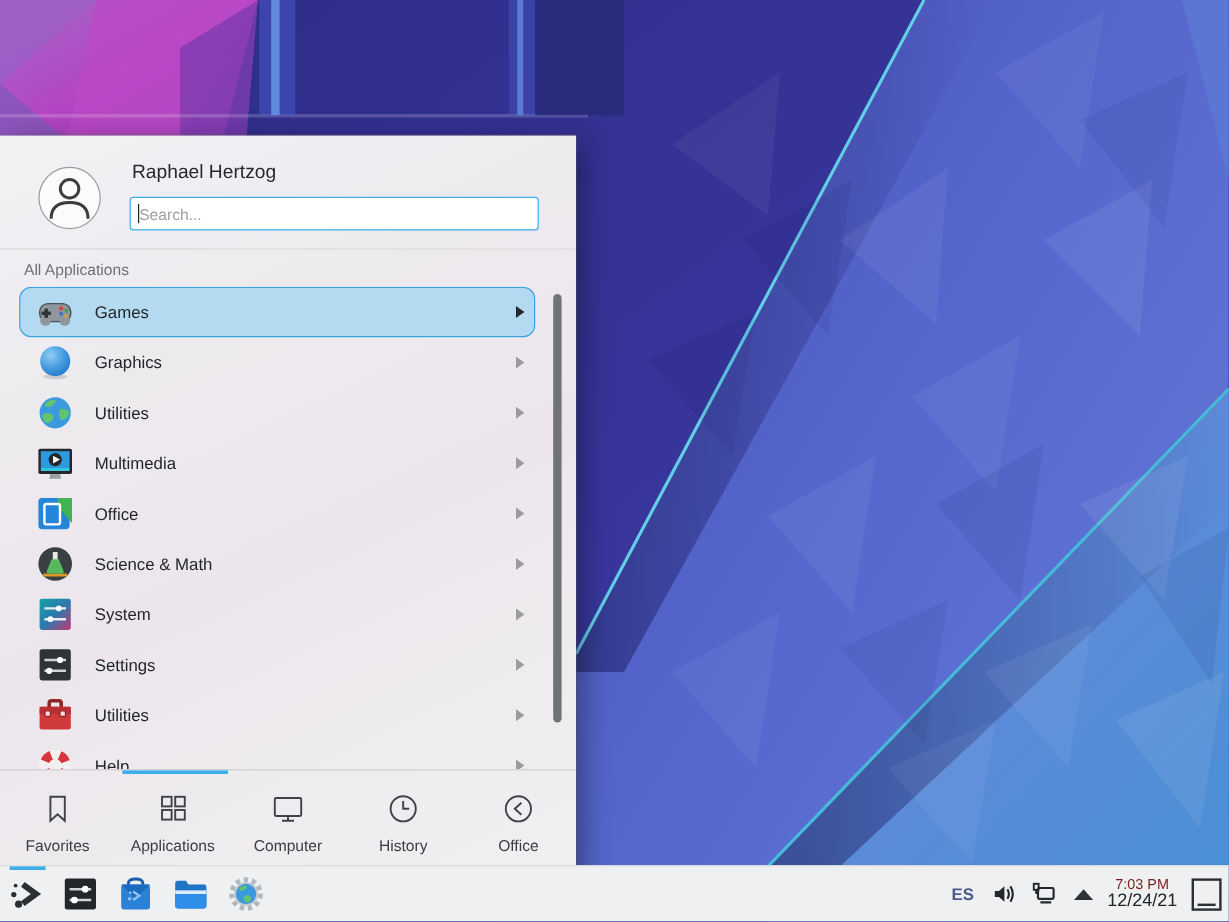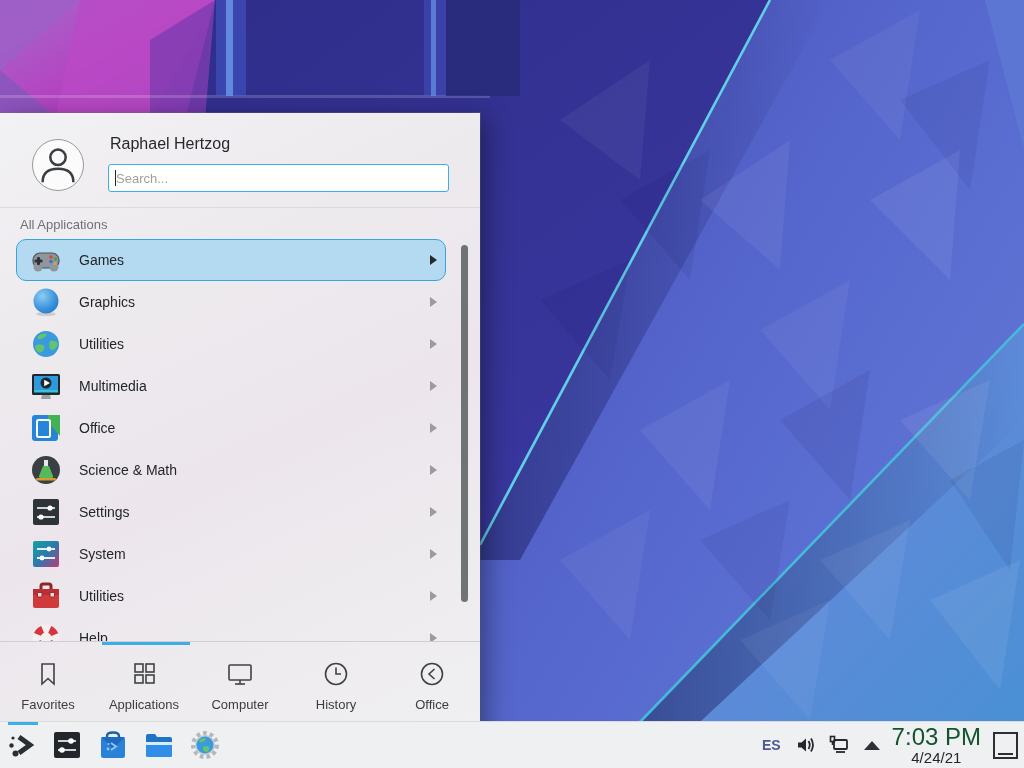--- a/index.html
+++ b/index.html
@@ -70,21 +70,21 @@
   .tb-app { width:46px; height:47px; display:flex; align-items:center; justify-content:center; }
   .tb-app svg, .tb-launcher svg { width:32px; height:32px; }
   .tb-spacer { flex:1 1 auto; }
 
   .tray { display:flex; align-items:center; height:47px; }
   .kbd-layout { font-size:14px; font-weight:bold; color:#4d5a8c; margin-right:14px; }
   .tray-icon { width:22px; height:22px; margin-right:11px; position:relative; }
   .tray-icon svg { width:22px; height:22px; }
   .tray-caret { width:0; height:0; border-left:8px solid transparent; border-right:8px solid transparent; border-bottom:9px solid #2e3238; margin:0 12px 0 3px; }
   .clock { text-align:center; margin-right:12px; line-height:1.02; }
-  .clock-time { font-size:24px; color:#14532d; }
+  .clock-time { font-size:12px; color:#7f1d1d; }
   .clock-date { font-size:15px; color:#24272a; }
   .show-desktop { width:25px; height:27px; border:2px solid #2b2f34; background:transparent; position:relative; margin-right:6px; }
   .show-desktop .bar { position:absolute; left:3px; right:3px; bottom:2px; height:2px; background:#2b2f34; }
 </style>
 </head>
 <body>
 
 <svg id="wallpaper" viewBox="0 0 1024 768" preserveAspectRatio="none">
   <defs>
     <linearGradient id="gIndigo" x1="0" y1="0" x2="1" y2="1">
@@ -269,34 +269,20 @@
           <path d="M13 12 L9 22 Q8.5 24 11 24 L21 24 Q23.5 24 23 22 L19 12 Z" fill="#57b85e"></path>
         </svg>
       </span>
       <span class="app-label">Science &amp; Math</span>
       <span class="app-arrow"></span>
     </div>
 
     <div class="app-item">
       <span class="app-icon">
         <svg viewBox="0 0 32 32">
-          <rect x="3" y="3" width="26" height="26" rx="2" fill="#2e3338"></rect>
-          <line x1="7" y1="12" x2="25" y2="12" stroke="#cfd4d8" stroke-width="2"></line>
-          <circle cx="20" cy="12" r="2.6" fill="#ffffff"></circle>
-          <line x1="7" y1="21" x2="25" y2="21" stroke="#cfd4d8" stroke-width="2"></line>
-          <circle cx="11" cy="21" r="2.6" fill="#ffffff"></circle>
-        </svg>
-      </span>
-      <span class="app-label">Settings</span>
-      <span class="app-arrow"></span>
-    </div>
-
-    <div class="app-item">
-      <span class="app-icon">
-        <svg viewBox="0 0 32 32">
           <defs>
               <linearGradient id="sysg" x1="0" y1="0" x2="1" y2="1">
             <stop offset="0" stop-color="#17a2a0"></stop>
                 <stop offset="0.5" stop-color="#2a7ab0"></stop>
                 <stop offset="1" stop-color="#c23a74"></stop>
           </linearGradient>
             </defs>
           <rect x="3" y="3" width="26" height="26" rx="2" fill="url(#sysg)"></rect>
           <line x1="7" y1="11" x2="25" y2="11" stroke="#e8ecef" stroke-width="2"></line>
           <circle cx="19" cy="11" r="2.4" fill="#ffffff"></circle>
@@ -304,20 +290,34 @@
           <circle cx="12" cy="20" r="2.4" fill="#ffffff"></circle>
         </svg>
       </span>
       <span class="app-label">System</span>
       <span class="app-arrow"></span>
     </div>
 
     <div class="app-item">
       <span class="app-icon">
         <svg viewBox="0 0 32 32">
+          <rect x="3" y="3" width="26" height="26" rx="2" fill="#2e3338"></rect>
+          <line x1="7" y1="12" x2="25" y2="12" stroke="#cfd4d8" stroke-width="2"></line>
+          <circle cx="20" cy="12" r="2.6" fill="#ffffff"></circle>
+          <line x1="7" y1="21" x2="25" y2="21" stroke="#cfd4d8" stroke-width="2"></line>
+          <circle cx="11" cy="21" r="2.6" fill="#ffffff"></circle>
+        </svg>
+      </span>
+      <span class="app-label">Settings</span>
+      <span class="app-arrow"></span>
+    </div>
+
+    <div class="app-item">
+      <span class="app-icon">
+        <svg viewBox="0 0 32 32">
           <path d="M11 10 L11 6 Q11 4 13 4 L19 4 Q21 4 21 6 L21 10" fill="none" stroke="#8f2626" stroke-width="3"></path>
           <rect x="3" y="9" width="26" height="19" rx="2" fill="#d03a3a"></rect>
           <rect x="3" y="9" width="26" height="6" fill="#b92f33"></rect>
           <rect x="7.5" y="12.5" width="4.5" height="4.5" rx="0.8" fill="#f3dede" stroke="#8f2626" stroke-width="1"></rect>
           <rect x="20" y="12.5" width="4.5" height="4.5" rx="0.8" fill="#f3dede" stroke="#8f2626" stroke-width="1"></rect>
         </svg>
       </span>
       <span class="app-label">Utilities</span>
       <span class="app-arrow"></span>
     </div>
@@ -453,20 +453,20 @@
         <line x1="8" y1="18" x2="17" y2="18" stroke="#24272b" stroke-width="1.8"></line>
         <rect x="2.5" y="2.5" width="4" height="5" fill="none" stroke="#24272b" stroke-width="1.6"></rect>
         <line x1="4.5" y1="7.5" x2="4.5" y2="11" stroke="#24272b" stroke-width="1.6"></line>
       </svg>
     </span>
 
     <span class="tray-caret"></span>
 
     <div class="clock">
       <div class="clock-time">7:03 PM</div>
-      <div class="clock-date">4/24/21</div>
+      <div class="clock-date">12/24/21</div>
     </div>
 
     <div class="show-desktop">
       <div class="bar"></div>
     </div>
   </div>
 </div>
 
 </body></html>

